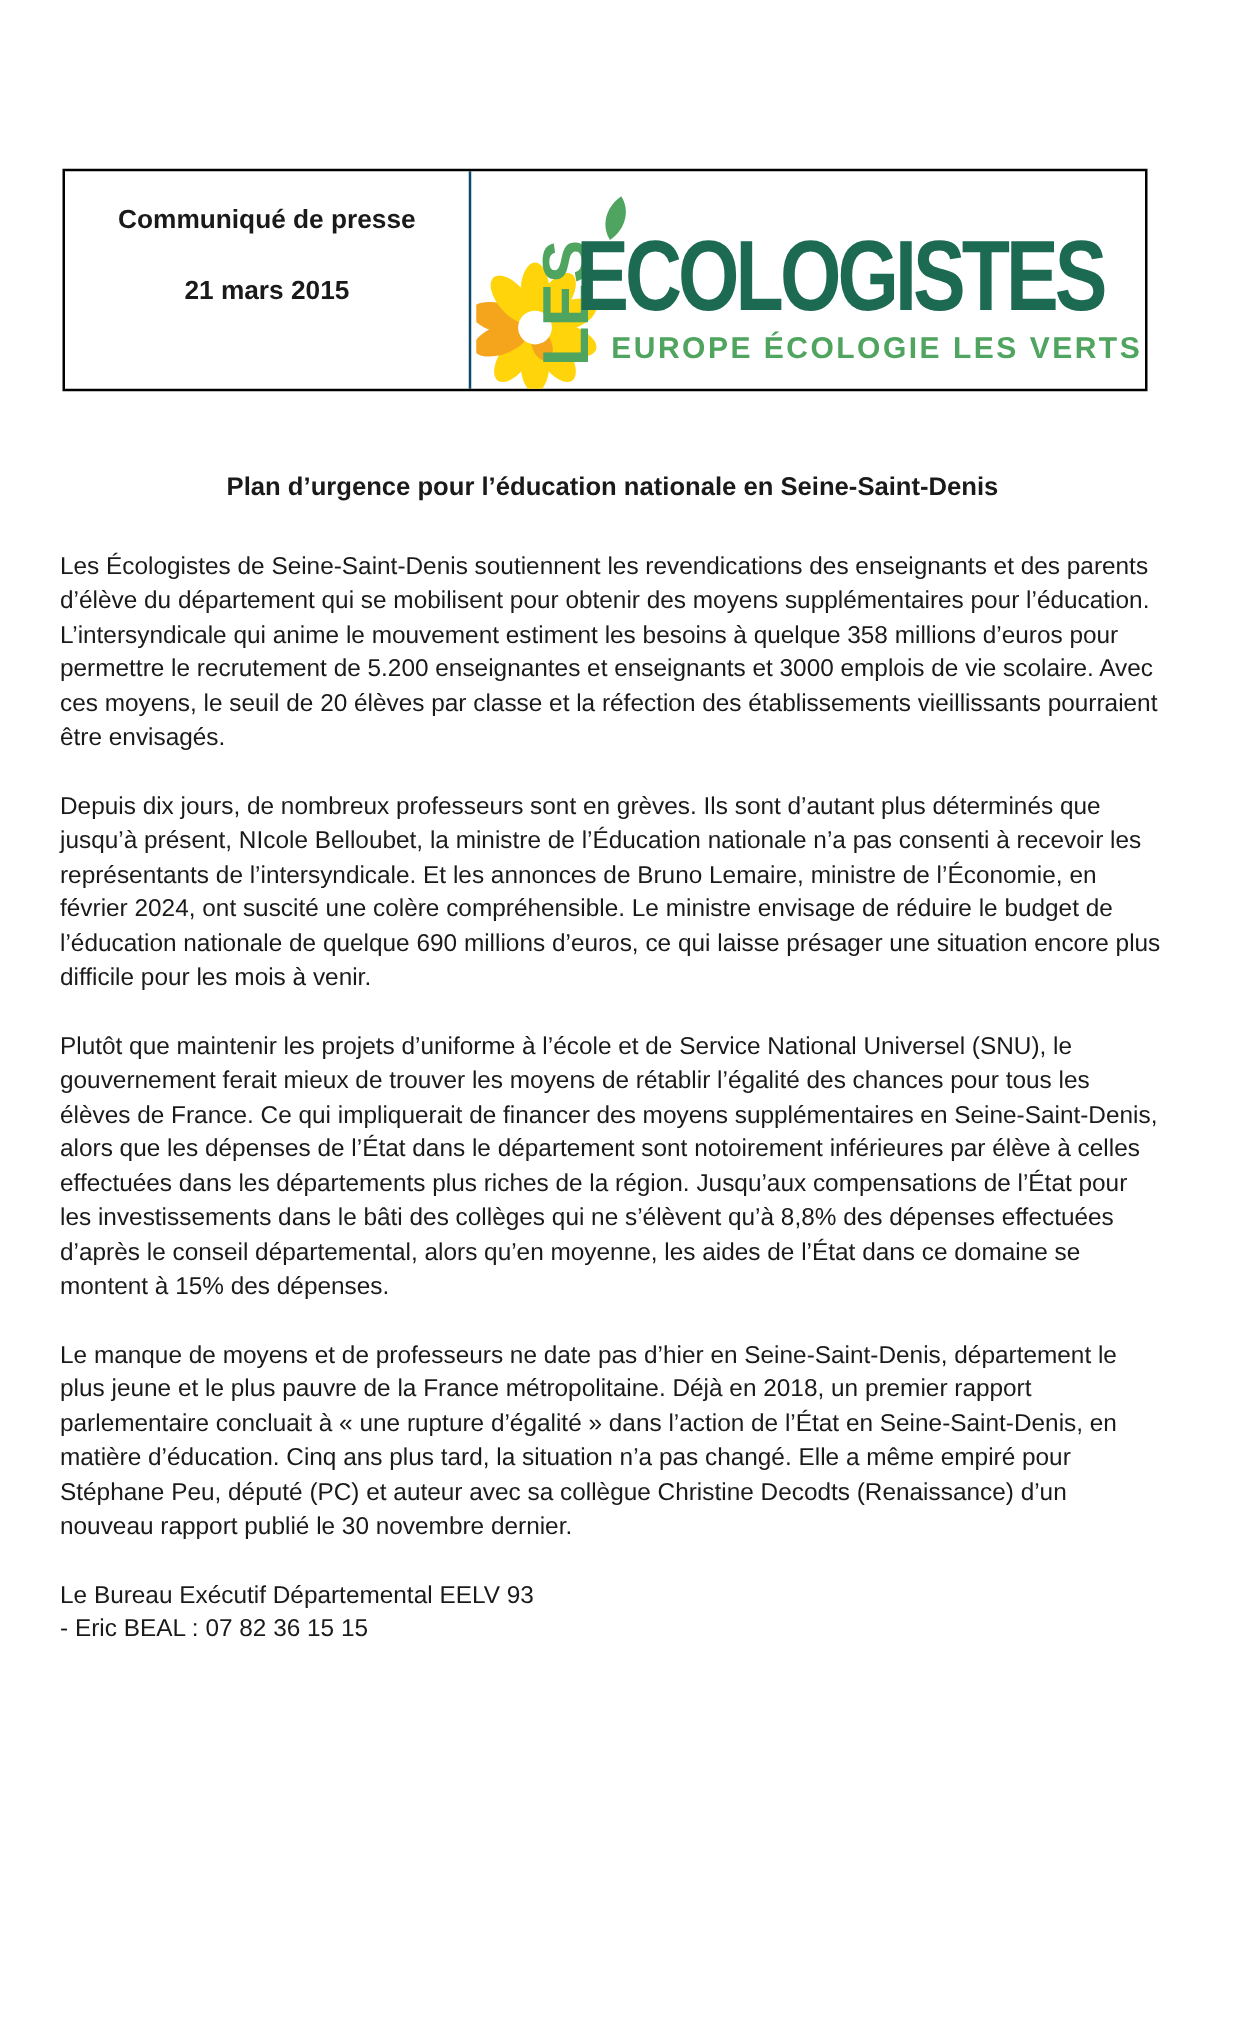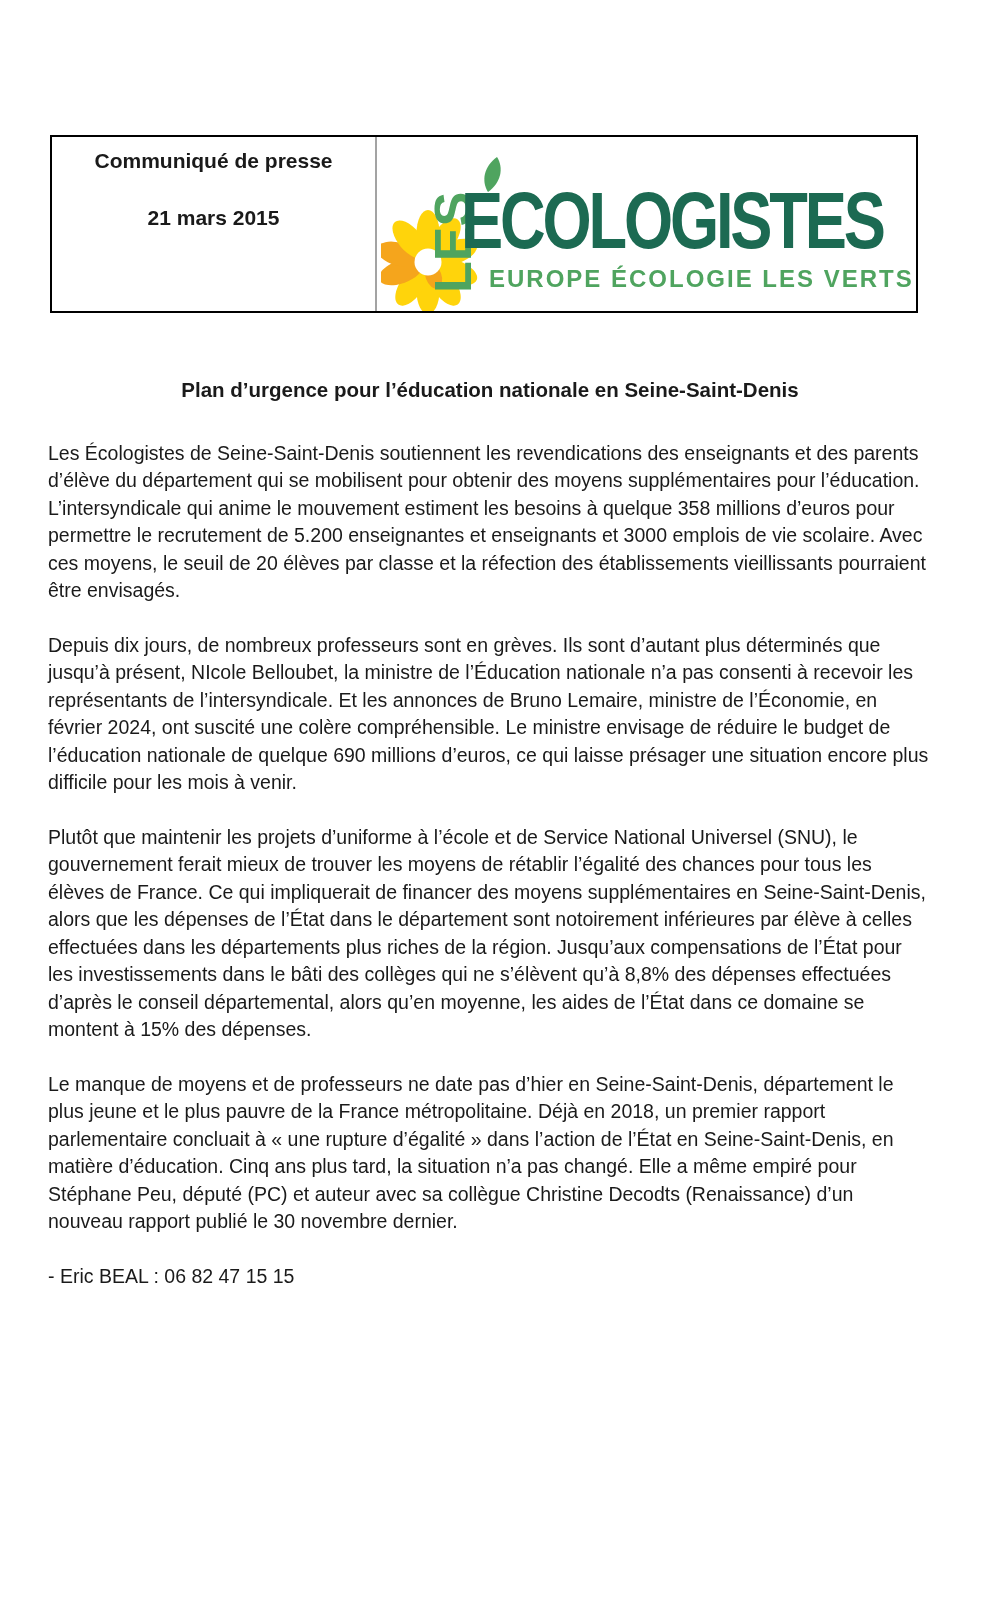--- a/index.html
+++ b/index.html
@@ -20,24 +20,24 @@
     left: 50px;
     top: 135px;
     width: 868px;
     height: 178px;
     border: 2px solid #000;
     box-sizing: border-box;
     display: flex;
   }
   .cell-left {
     width: 325px;
-    border-right: 2px solid #a3a3a3;
+    border-right: 2px solid #0c4a6e;
     box-sizing: border-box;
     text-align: center;
-    padding-top: 12px;
+    padding-top: 27px;
     flex: none;
   }
   .doc-type { font-weight: bold; font-size: 21px; }
   .doc-date { font-weight: bold; font-size: 21px; margin-top: 33px; }
   .cell-right {
     position: relative;
     flex: 1;
     overflow: hidden;
   }
 
@@ -142,17 +142,18 @@
 
   <div class="content">
     <h1 class="doc-title">Plan d’urgence pour l’éducation nationale en Seine-Saint-Denis</h1>
 
     <p>Les Écologistes de Seine-Saint-Denis soutiennent les revendications des enseignants et des parents d’élève du département qui se mobilisent pour obtenir des moyens supplémentaires pour l’éducation. L’intersyndicale qui anime le mouvement estiment les besoins à quelque 358 millions d’euros pour permettre le recrutement de 5.200 enseignantes et enseignants et 3000 emplois de vie scolaire. Avec ces moyens, le seuil de 20 élèves par classe et la réfection des établissements vieillissants pourraient être envisagés.</p>
     <p>Depuis dix jours, de nombreux professeurs sont en grèves. Ils sont d’autant plus déterminés que jusqu’à présent, NIcole Belloubet, la ministre de l’Éducation nationale n’a pas consenti à recevoir les représentants de l’intersyndicale. Et les annonces de Bruno Lemaire, ministre de l’Économie, en février 2024, ont suscité une colère compréhensible. Le ministre envisage de réduire le budget de l’éducation nationale de quelque 690 millions d’euros, ce qui laisse présager une situation encore plus difficile pour les mois à venir.</p>
     <p>Plutôt que maintenir les projets d’uniforme à l’école et de Service National Universel (SNU), le gouvernement ferait mieux de trouver les moyens de rétablir l’égalité des chances pour tous les élèves de France. Ce qui impliquerait de financer des moyens supplémentaires en Seine-Saint-Denis, alors que les dépenses de l’État dans le département sont notoirement inférieures par élève à celles effectuées dans les départements plus riches de la région. Jusqu’aux compensations de l’État pour les investissements dans le bâti des collèges qui ne s’élèvent qu’à 8,8% des dépenses effectuées d’après le conseil départemental, alors qu’en moyenne, les aides de l’État dans ce domaine se montent à 15% des dépenses.</p>
     <p>Le manque de moyens et de professeurs ne date pas d’hier en Seine-Saint-Denis, département le plus jeune et le plus pauvre de la France métropolitaine. Déjà en 2018, un premier rapport parlementaire concluait à « une rupture d’égalité » dans l’action de l’État en Seine-Saint-Denis, en matière d’éducation. Cinq ans plus tard, la situation n’a pas changé. Elle a même empiré pour Stéphane Peu, député (PC) et auteur avec sa collègue Christine Decodts (Renaissance) d’un nouveau rapport publié le 30 novembre dernier.</p>
 
     <div class="signature">
-      <div class="sig-line">- Eric BEAL : 06 82 47 15 15</div>
+      <div class="sig-line">Le Bureau Exécutif Départemental EELV 93</div>
+      <div class="sig-line">- Eric BEAL : 07 82 36 15 15</div>
     </div>
   </div>
 
 </div>
 
 </body></html>

